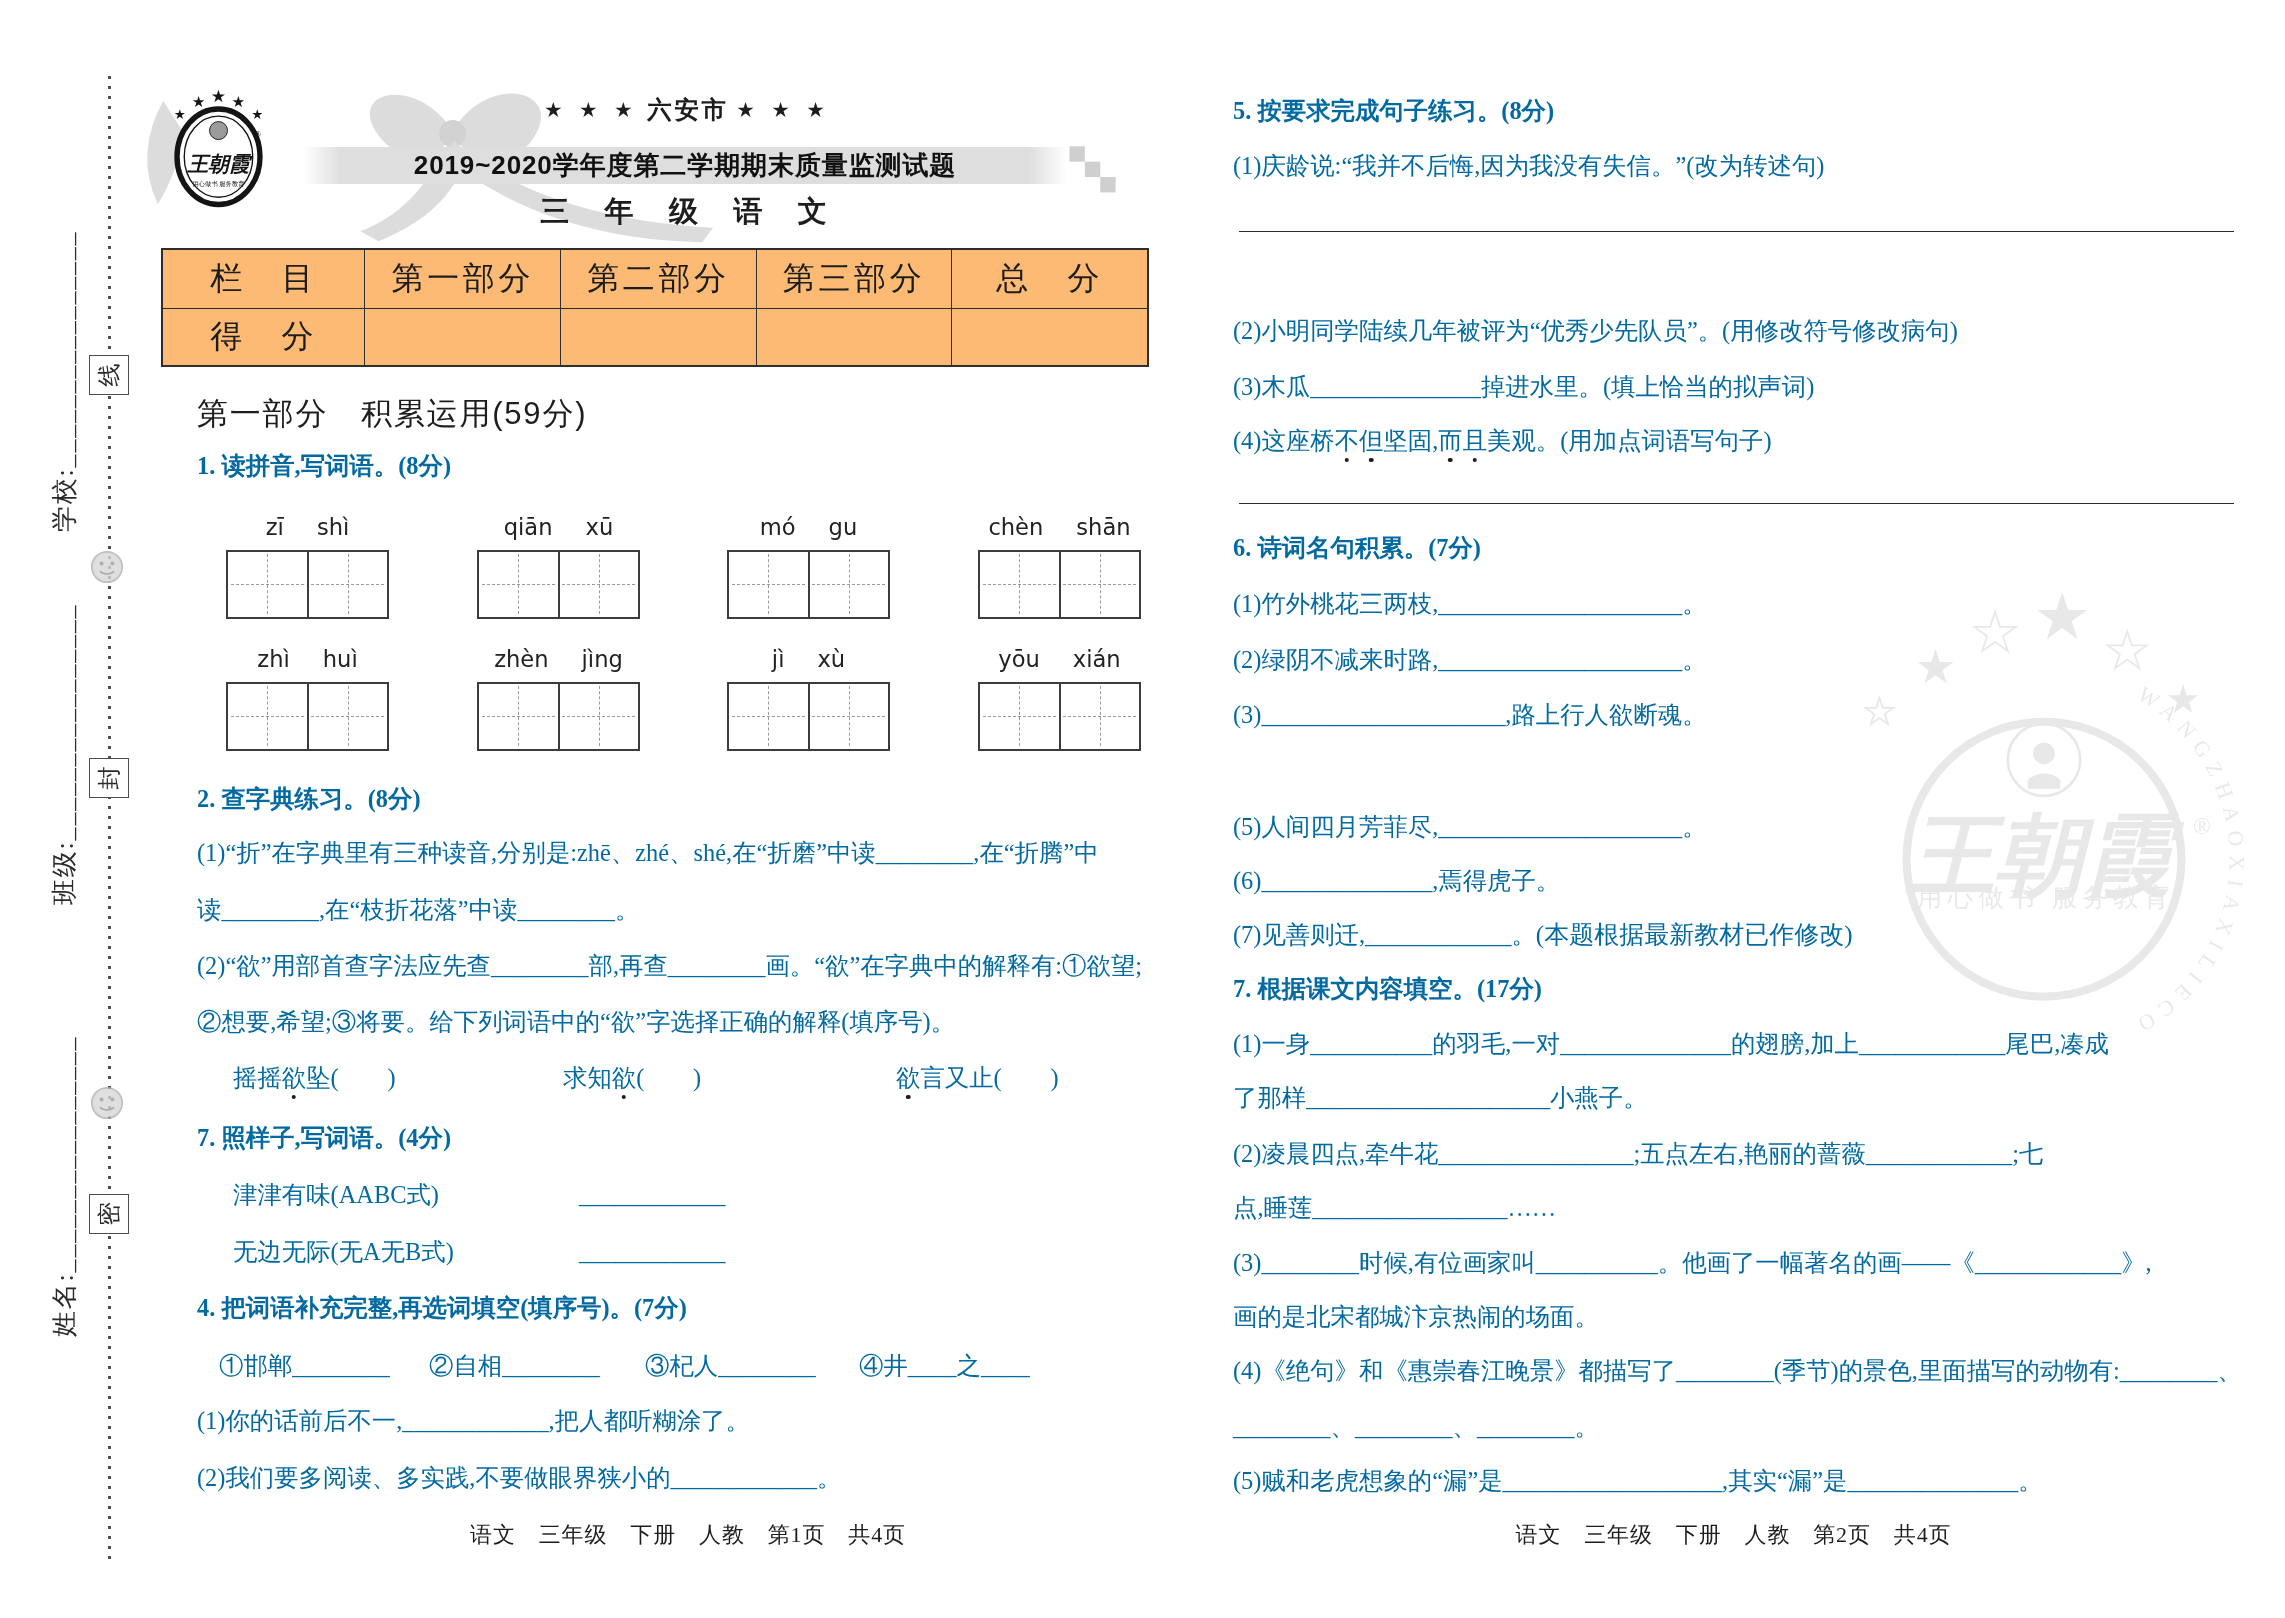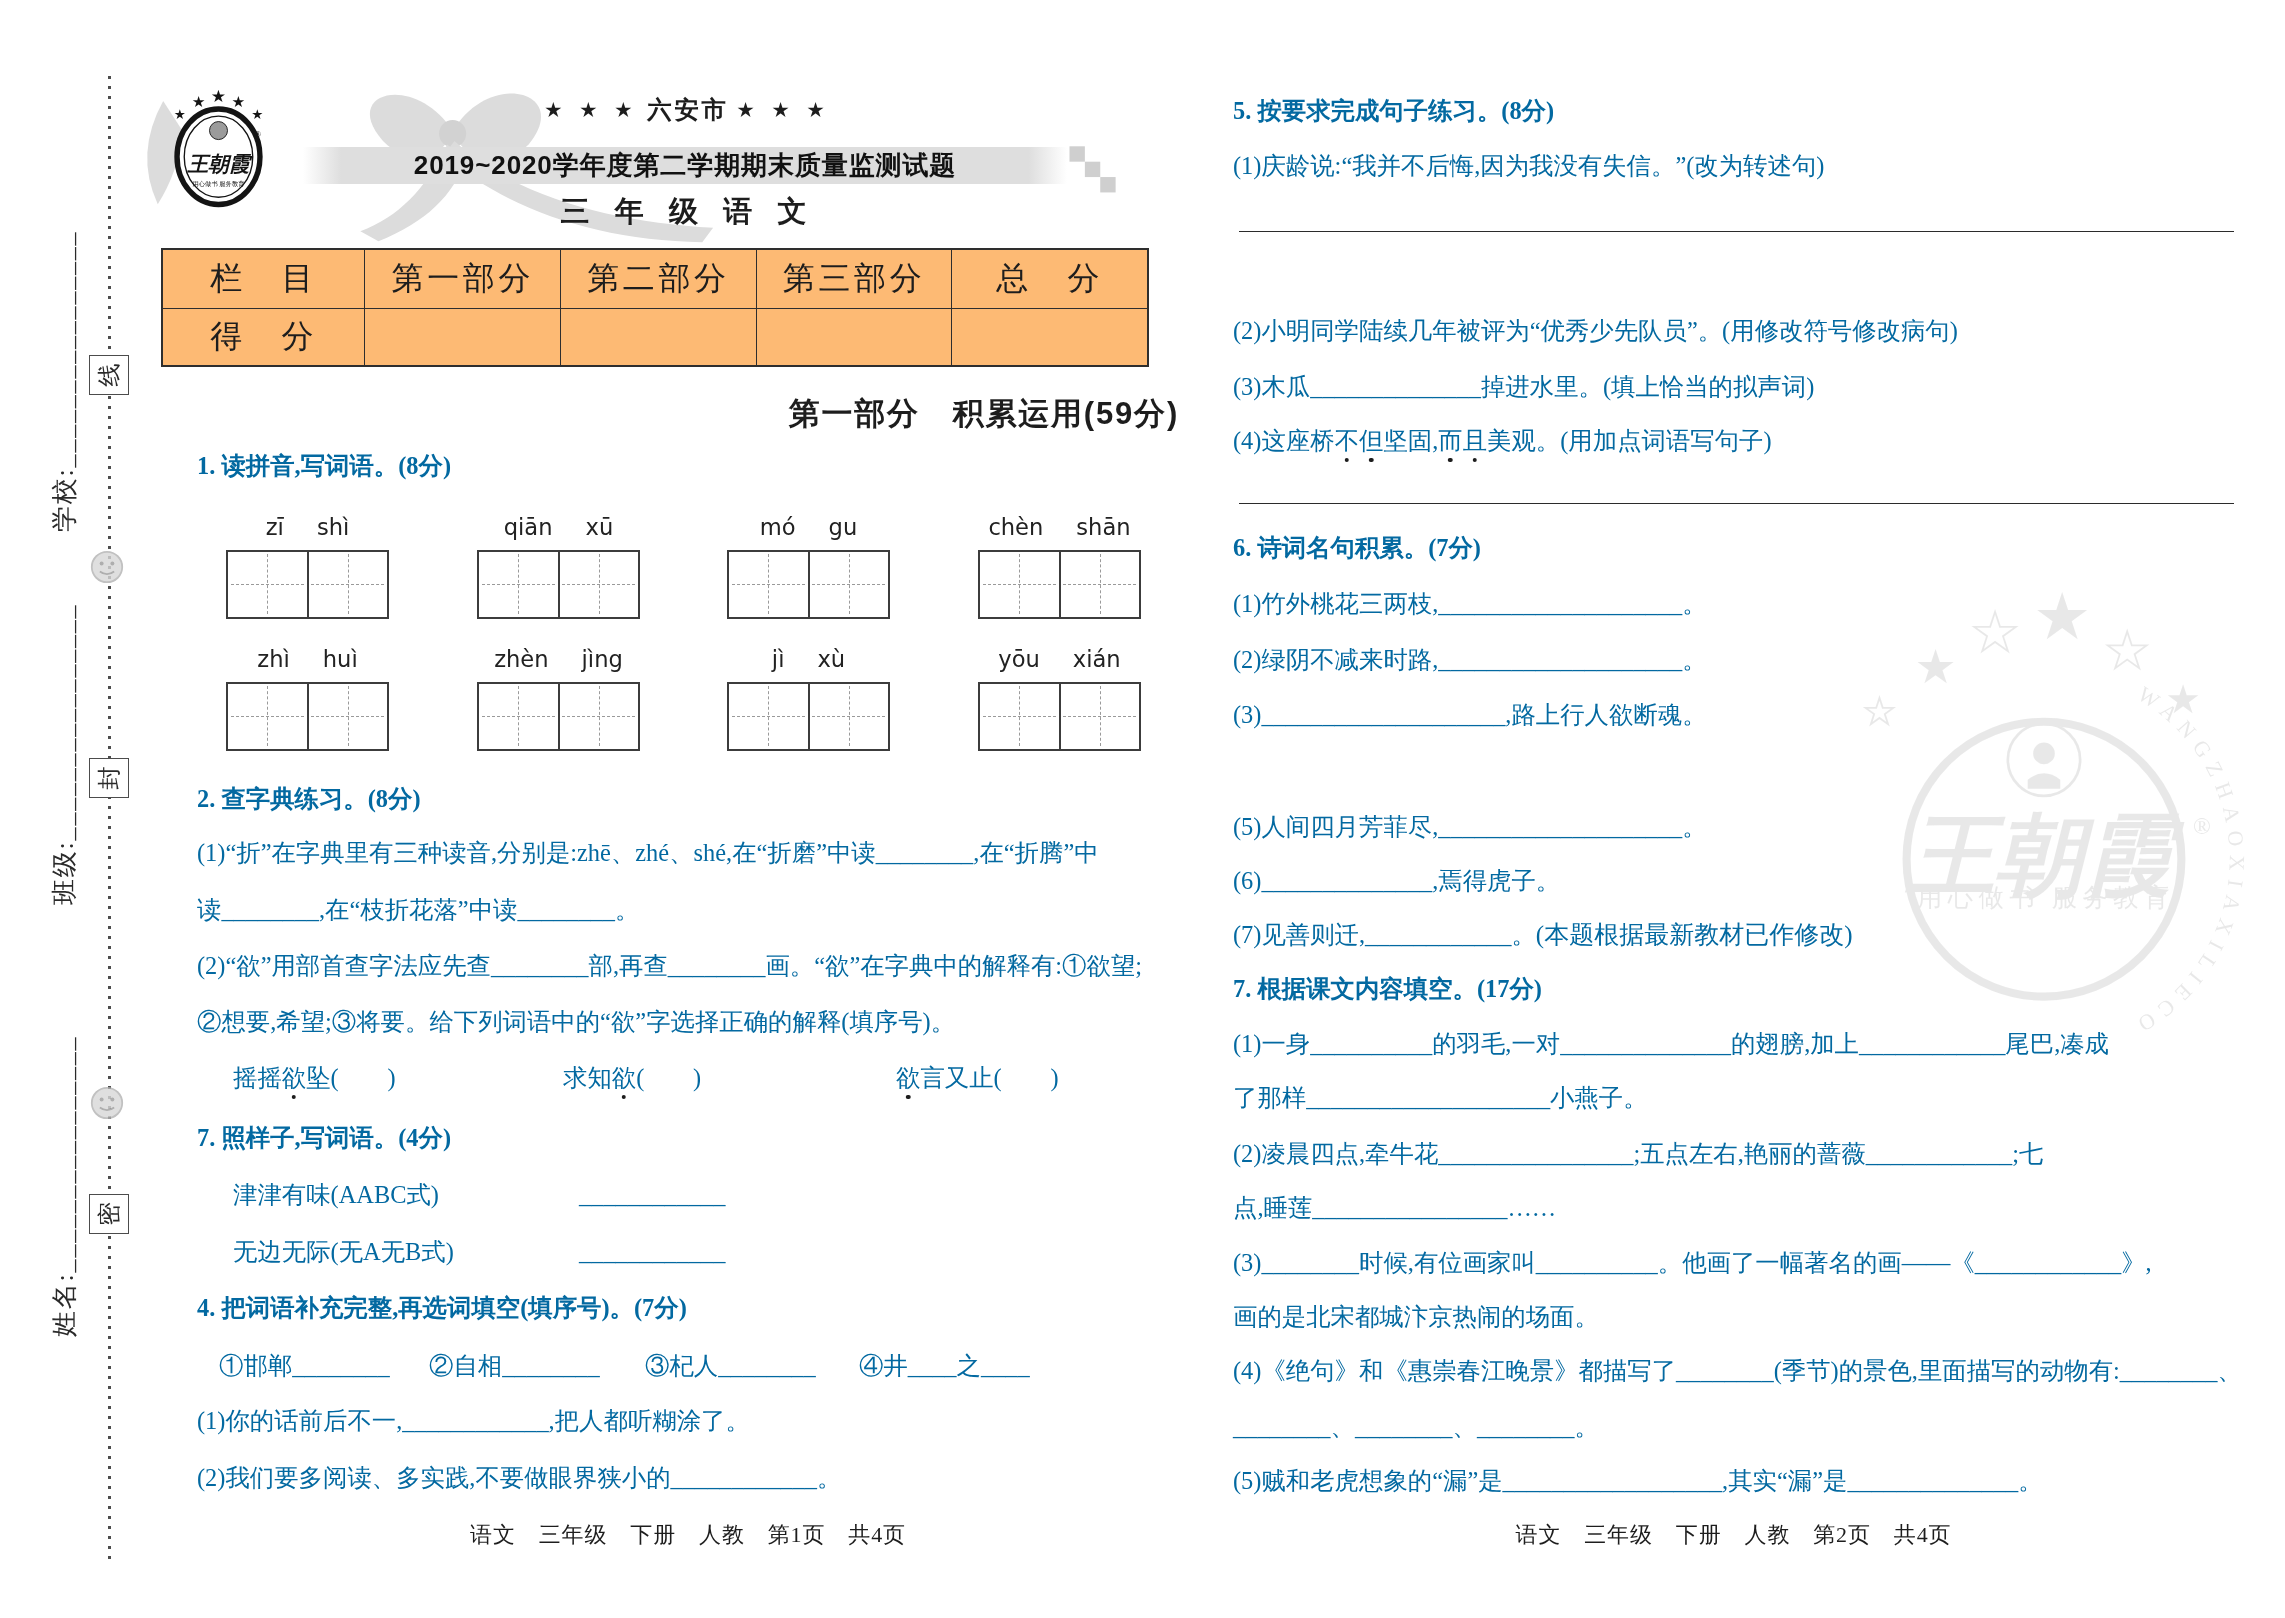--- a/index.html
+++ b/index.html
@@ -20,32 +20,32 @@
   .sealbox span{display:block;transform:rotate(-90deg);font-size:23.5px;color:#2a2a2a;}
   
   .banner{position:absolute;top:94px;left:197px;width:982px;text-align:center;
     font-weight:bold;font-size:24.4px;letter-spacing:2.7px;}
   .banner .bstar{font-size:18px;letter-spacing:7.2px;vertical-align:1.8px;}
   .band{position:absolute;left:303px;top:147px;width:764px;height:37px;
     background:linear-gradient(90deg,rgba(222,222,222,0) 0%,#dedede 5%,#dedede 95%,rgba(222,222,222,0) 100%);
     display:flex;align-items:center;justify-content:center;z-index:2;}
   .band .title{font-family:"Liberation Sans","DejaVu Sans",sans-serif;font-weight:bold;font-size:26px;letter-spacing:0.9px;color:#111;}
   .subtitle{position:absolute;top:192px;left:197px;width:982px;text-align:center;
-    font-family:Liberation Serif, serif;font-weight:bold;font-size:29px;letter-spacing:9px;}
+    font-family:Liberation Mono, monospace;font-weight:bold;font-size:29px;letter-spacing:9px;}
   
   .scoretable{position:absolute;left:161px;top:248px;width:984px;height:115px;
     border:2.7px solid #2e2e2e;display:grid;grid-template-columns:1.03fr 1fr 1fr 1fr 1fr;
     grid-template-rows:1fr 1fr;font-size:32px;background:#fdba74;}
   .sc{border-left:1.8px solid #2e2e2e;border-top:1.8px solid #2e2e2e;
     display:flex;align-items:center;justify-content:center;letter-spacing:3.6px;}
   .sc.c0{border-left:none;}
   .sc.r0{border-top:none;}
   
-  .part-title{position:absolute;top:393px;left:197px;width:982px;text-align:right;
-    font-family:"Liberation Sans","DejaVu Sans",sans-serif;font-weight:bold;font-size:31px;letter-spacing:1.8px;}
+  .part-title{position:absolute;top:393px;left:197px;width:982px;text-align:left;
+    font-family:"Liberation Sans","DejaVu Sans",sans-serif;font-weight:normal;font-size:31px;letter-spacing:1.8px;}
   
   .pgroup{position:absolute;width:163px;text-align:center;}
   .pline{display:flex;justify-content:center;gap:33px;height:31px;
     font-family:"DejaVu Sans",sans-serif;font-size:22.6px;color:#222;}
   .pbox{margin-top:4.5px;display:flex;border:2.7px solid #3c3c3c;height:65px;background:#fff;}
   .pcell{flex:1;position:relative;border-right:2.7px solid #3c3c3c;}
   .pcell:last-child{border-right:none;}
   .pcell::before{content:"";position:absolute;left:50%;top:2.7px;bottom:2.7px;border-left:1.8px dashed #9a9a9a;}
   .pcell::after{content:"";position:absolute;top:50%;left:2.7px;right:2.7px;border-top:1.8px dashed #9a9a9a;}
   

